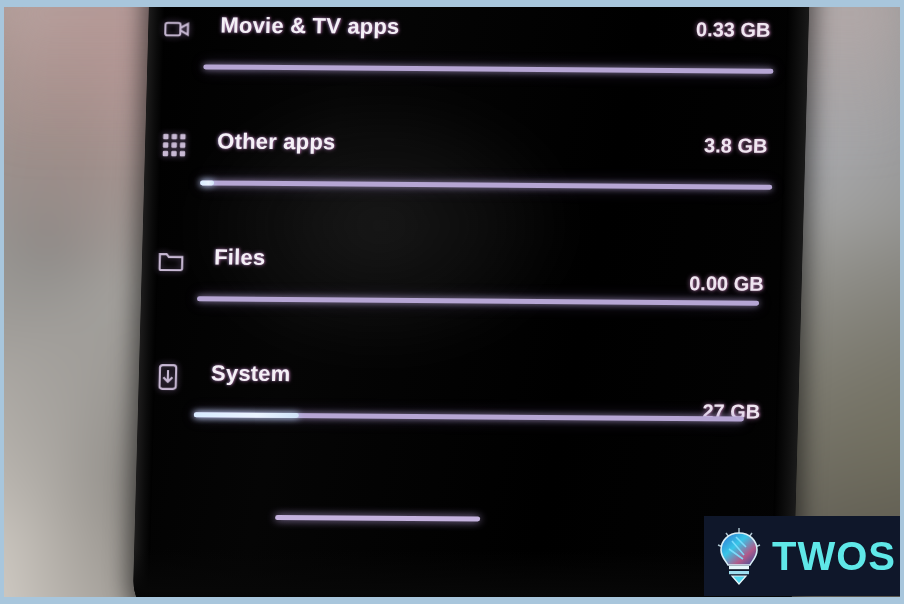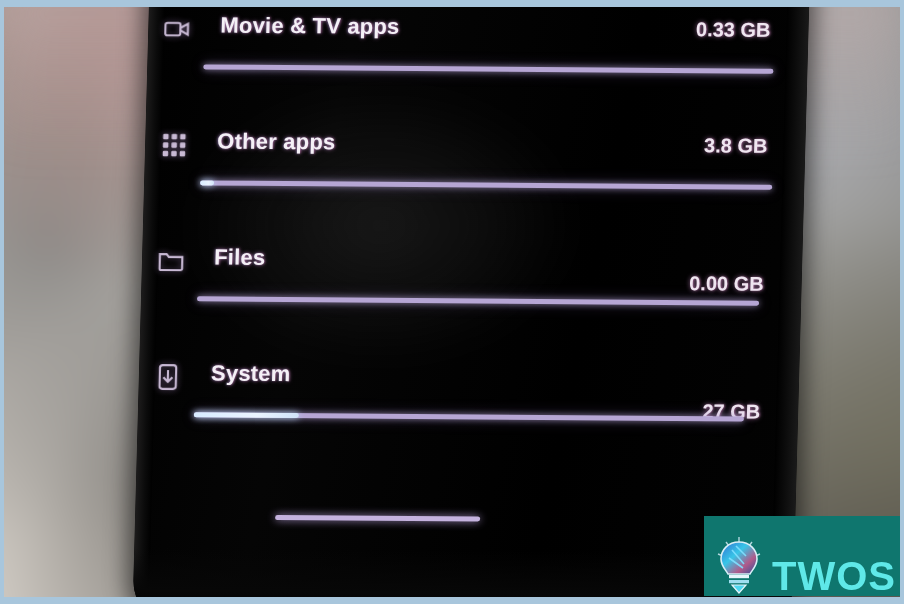--- a/index.html
+++ b/index.html
@@ -113,22 +113,22 @@
   .home-indicator{
     position:absolute;left:140px;top:548px;width:205px;height:5px;
     background:#c4b2de;border-radius:3px;
     box-shadow:0 0 8px rgba(190,166,226,.85);
   }
 
   
   .watermark{
     position:absolute;right:0;bottom:8px;
     width:200px;height:80px;
-    background:#0f766e;
-    display:flex;align-items:flex-end;gap:6px;padding-left:8px;
+    background:#0f172a;
+    display:flex;align-items:center;gap:6px;padding-left:8px;
     box-sizing:border-box;
   }
   .wm-bulb{width:54px;height:62px;position:relative;flex:0 0 auto;}
   .wm-text{
     font-size:40px;font-weight:bold;letter-spacing:1px;
     color:#5fe8e8;line-height:1;
   }
 
   
   .border-top,.border-bottom{

